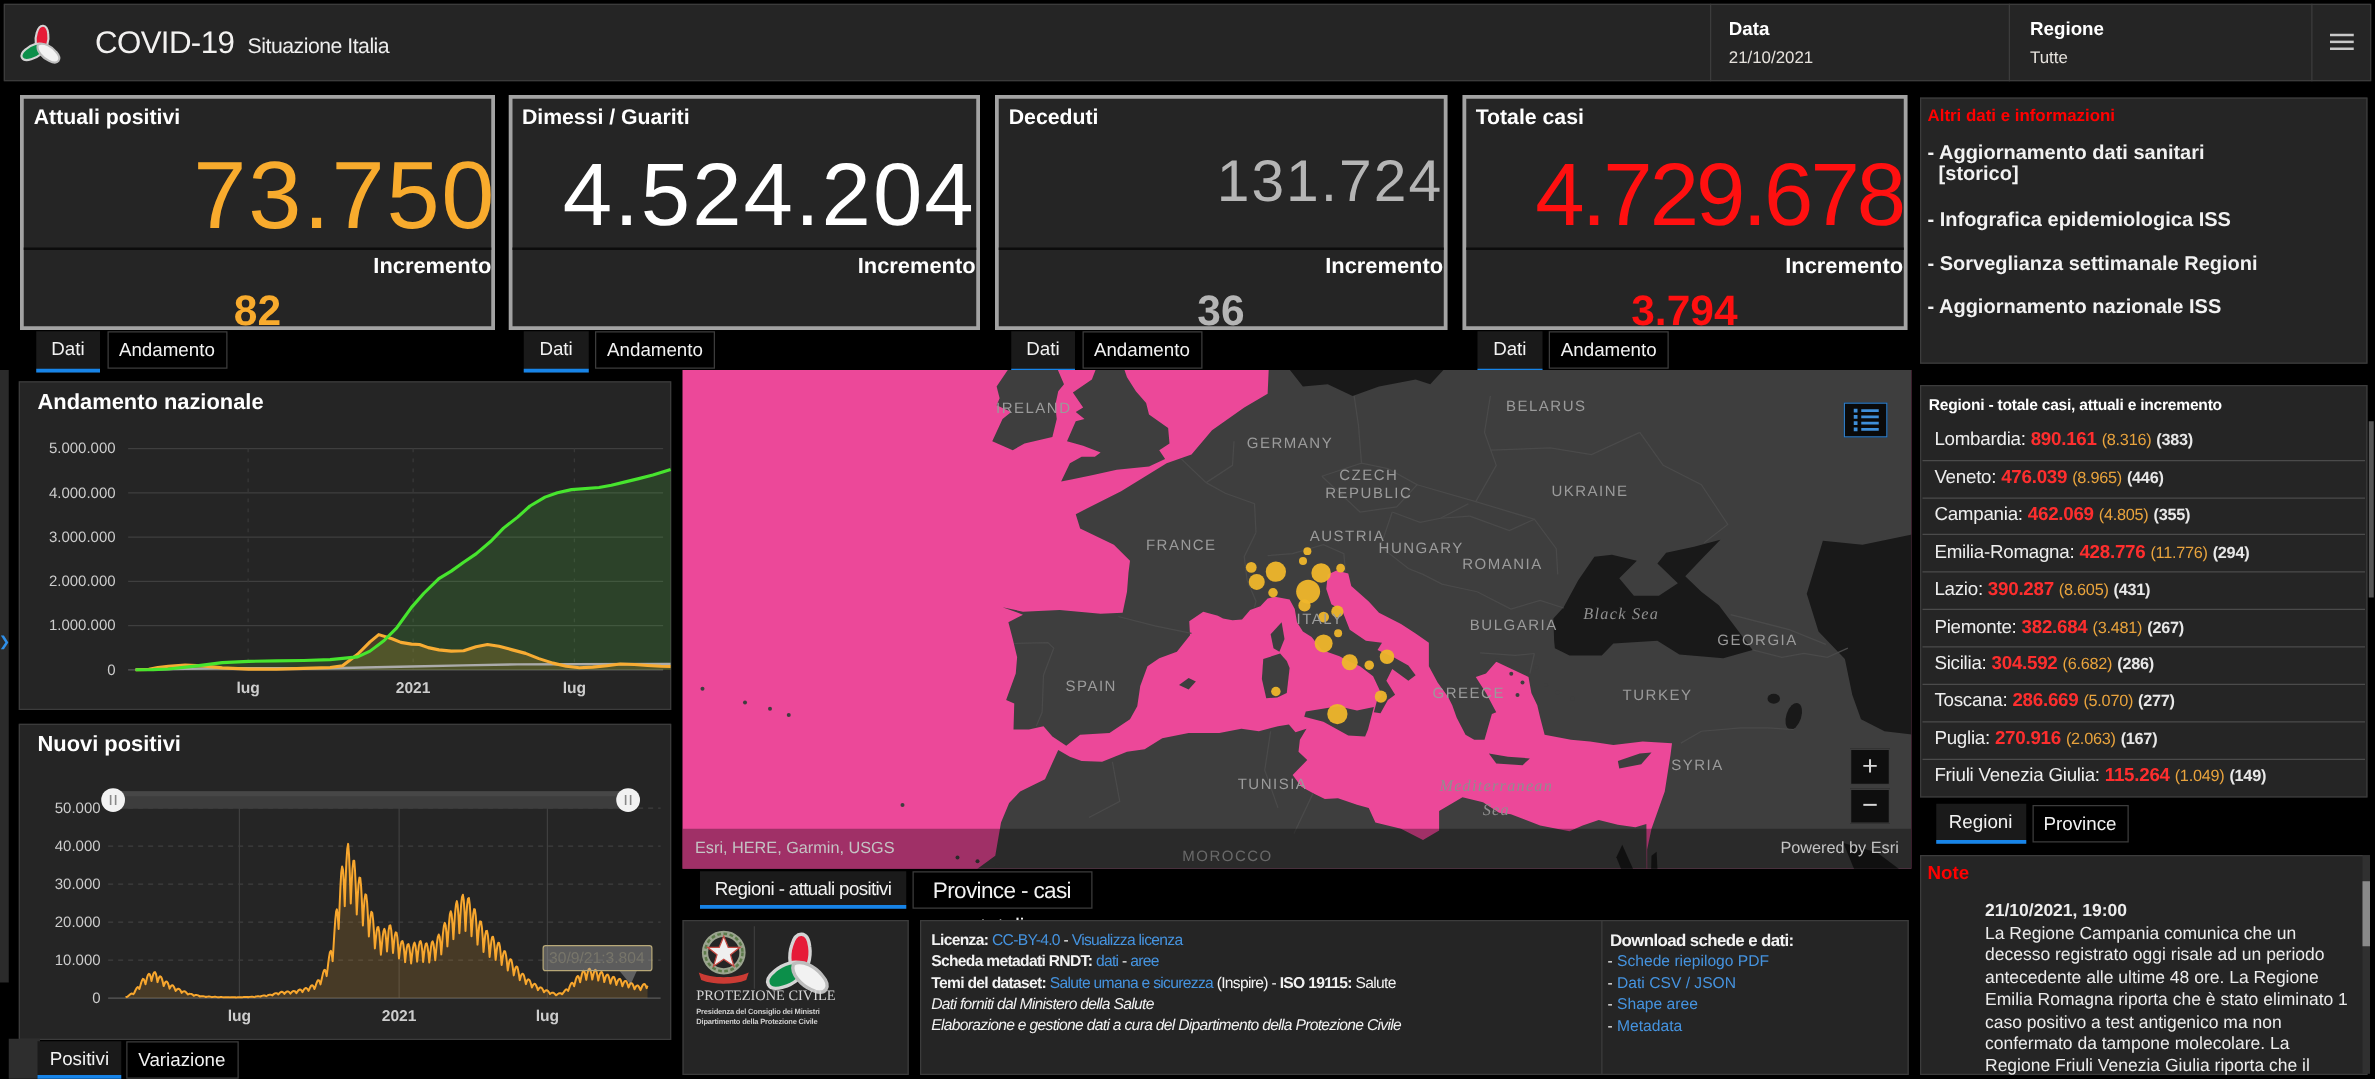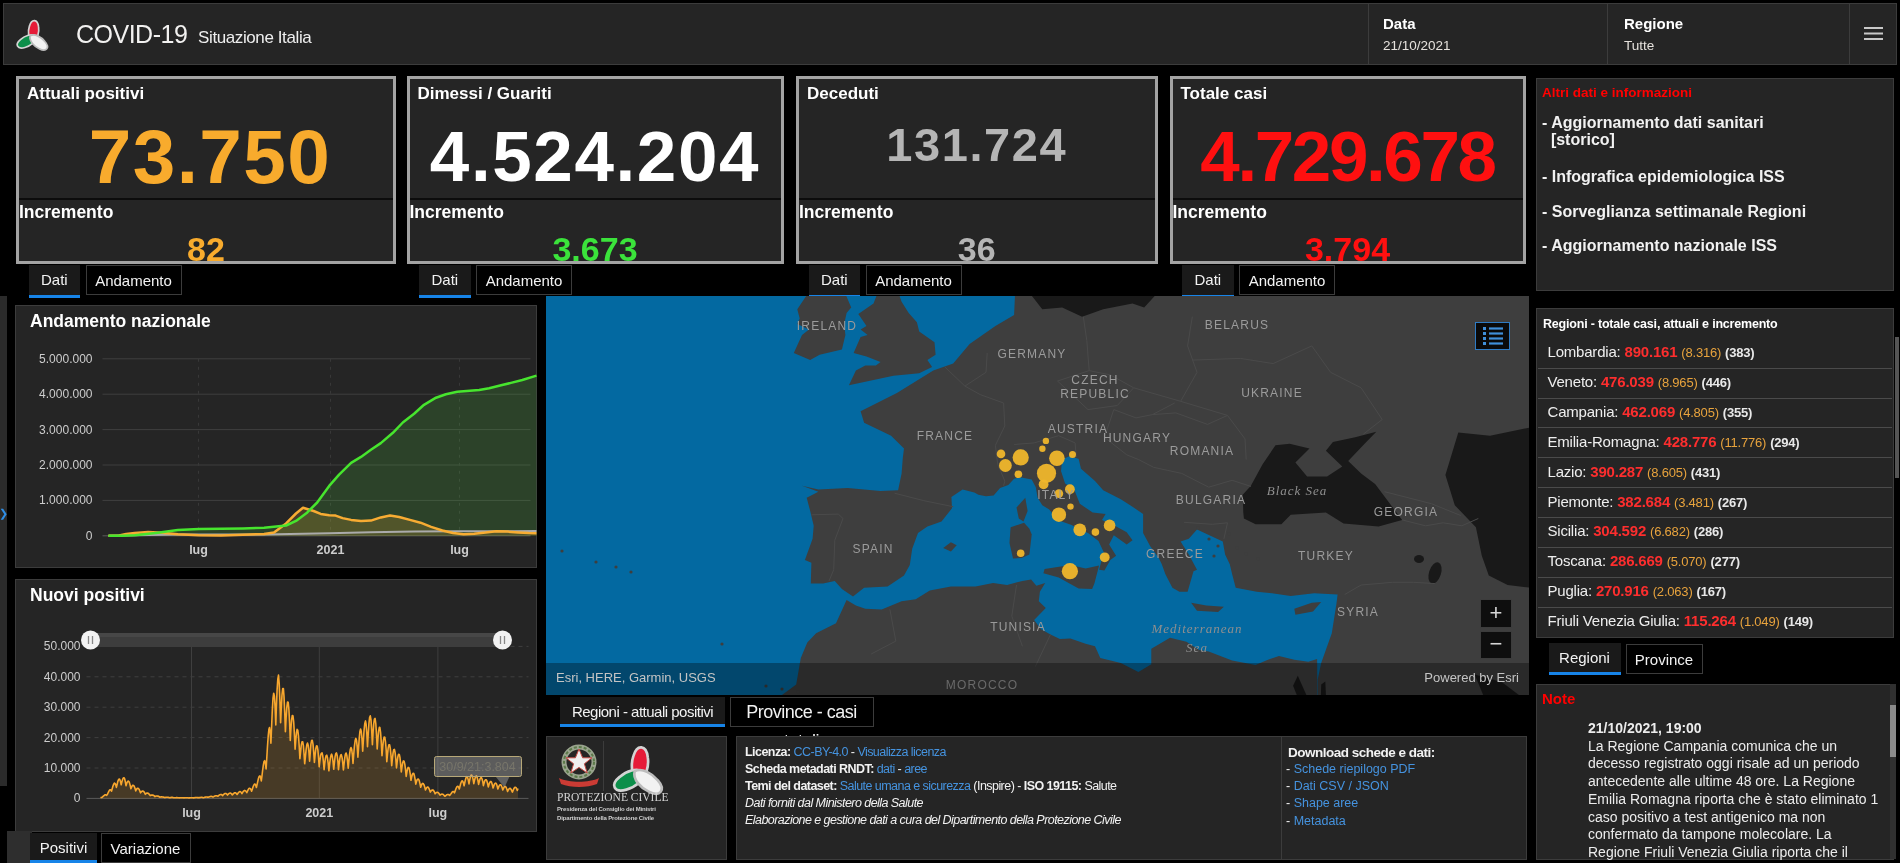--- a/index.html
+++ b/index.html
@@ -1,23 +1,23 @@
 <!DOCTYPE html>
 <html><head><meta charset="utf-8">
 <style>
 * {margin:0;padding:0;box-sizing:border-box}
 html,body {width:1900px;height:863px;background:#000;overflow:hidden;
  font-family:"Liberation Sans",sans-serif;-webkit-font-smoothing:antialiased}
 .abs {position:absolute}
 .panel {position:absolute;background:#252525;border:1px solid #3c3c3c}
 .card {position:absolute;top:76px;height:187.5px;background:#252525;border:3px solid #a3a3a3}
 .ctitle {position:absolute;left:8px;top:5px;font-size:17px;font-weight:700;color:#fff}
-.cnum {position:absolute;left:0;right:0;text-align:center;font-weight:700;line-height:1}
+.cnum {position:absolute;left:0;right:0;text-align:right;font-weight:400;line-height:1}
 .cdiv {position:absolute;left:0;right:0;top:118.5px;height:2.5px;background:#0c0c0c}
-.cinc {position:absolute;left:0;right:0;top:123px;text-align:left;font-size:17.5px;font-weight:700;color:#fff}
+.cinc {position:absolute;left:0;right:0;top:123px;text-align:right;font-size:17.5px;font-weight:700;color:#fff}
 .cincv {position:absolute;left:0;right:0;top:150.5px;text-align:center;font-size:34px;font-weight:700}
 .tab {position:absolute;height:30px;font-size:15px;color:#f2f2f2;text-align:center;line-height:29px}
 .act {background:#1a1a1a;border-bottom:3px solid #1784e8}
 .ina {background:#000;border:1px solid #3c3c3c}
 .rrow {position:absolute;left:10.5px;font-size:15px;letter-spacing:-0.2px;color:#eee;white-space:nowrap}
 .rv {color:#fd2e2e;font-weight:700}
 .rp1 {color:#e8a33d;font-size:13px}
 .rp2 {color:#e8e8e8;font-size:13px;font-weight:700}
 .rsep {position:absolute;left:1px;right:1px;height:1px;background:#4b4b4b}
 .lnk {color:#4593df}
@@ -59,21 +59,20 @@
   <div class="cincv" style="color:#f8ab2d">82</div>
 </div>
 <div class="tab act" style="left:28.6px;top:264.5px;width:51.5px;height:33px">Dati</div>
 <div class="tab ina" style="left:85.5px;top:264.5px;width:96px">Andamento</div>
 
 <div class="card" style="left:406.5px;width:377px">
   <div class="ctitle">Dimessi / Guariti</div>
   <div class="cnum" style="color:#ffffff;font-size:71px;top:42px;letter-spacing:1.6px;left:0px;right:0px">4.524.204</div>
   <div class="cdiv"></div>
   <div class="cinc">Incremento</div>
-  <div class="cincv" style="color:#3be33b">3.673</div>
 </div>
 <div class="tab act" style="left:419.1px;top:264.5px;width:51.5px;height:33px">Dati</div>
 <div class="tab ina" style="left:476.0px;top:264.5px;width:96px">Andamento</div>
 
 <div class="card" style="left:796px;width:361.5px">
   <div class="ctitle">Deceduti</div>
   <div class="cnum" style="color:#b5b5b5;font-size:47px;top:42px;letter-spacing:1.6px;left:0px;right:0px">131.724</div>
   <div class="cdiv"></div>
   <div class="cinc">Incremento</div>
   <div class="cincv" style="color:#b5b5b5">36</div>
@@ -177,21 +176,21 @@
   <g>
    <path d="M495,776 h14 l-5,11 Z" fill="rgba(170,170,170,0.45)"></path>
    <rect x="434" y="756" width="87" height="20" rx="2" fill="rgba(170,170,170,0.42)" stroke="#b7a878" stroke-width="1"></rect>
    <text x="477" y="770" font-size="12.5" fill="#77756a" text-anchor="middle" font-family="Liberation Sans,sans-serif">30/9/21:3.804</text>
   </g>
 </svg>
 <div class="abs" style="left:7px;top:831px;width:25px;height:32px;background:#2e2e2e"></div>
 <div class="tab act" style="left:30px;top:833px;width:67px">Positivi</div>
 <div class="tab ina" style="left:100.5px;top:833px;width:90px">Variazione</div>
 
-<div class="abs" style="left:546px;top:296px;width:983px;height:399px;background:#0369a1">
+<div class="abs" style="left:546px;top:296px;width:983px;height:399px;background:#ec4899">
 <svg width="983" height="399" viewBox="0 0 983 399">
 <path d="M256.0,189.7 L272.4,195.7 L260.7,201.7 L264.2,215.1 L267.7,229.8 L266.6,242.8 L258.9,264.0 L265.4,266.8 L264.8,287.6 L277.1,287.6 L288.8,284.9 L295.9,293.1 L307.0,300.6 L318.1,291.7 L341.6,290.4 L358.0,279.4 L363.8,268.9 L366.2,252.7 L372.0,237.0 L381.4,230.5 L395.5,225.4 L406.0,212.2 L405.4,201.0 L416.6,193.4 L428.3,196.5 L432.4,198.7 L440.0,200.2 L447.6,199.5 L454.1,191.9 L462.3,188.9 L468.1,182.8 L474.0,181.3 L485.7,183.6 L489.8,191.2 L491.6,201.7 L496.3,209.2 L503.3,213.6 L511.5,223.9 L525.6,229.0 L533.8,233.4 L542.0,237.0 L552.5,244.9 L557.2,254.9 L559.6,260.5 L555.5,264.7 L553.1,273.8 L558.4,274.5 L564.3,264.0 L570.1,259.8 L563.1,248.5 L567.8,239.2 L580.7,248.5 L586.5,244.2 L580.7,236.3 L568.9,229.8 L556.0,223.9 L559.6,218.1 L546.7,216.6 L533.8,207.7 L527.9,192.7 L519.1,187.4 L515.0,175.1 L516.2,163.5 L523.2,160.3 L532.6,162.7 L535.0,172.8 L549.0,185.1 L557.2,194.2 L574.8,203.2 L586.5,210.7 L597.1,218.1 L597.1,237.0 L604.1,249.9 L612.3,261.2 L615.8,268.2 L619.3,278.0 L626.4,291.7 L633.4,295.8 L641.6,295.8 L647.5,275.2 L651.0,273.8 L642.8,258.4 L634.6,245.6 L642.8,242.8 L651.0,233.4 L676.8,245.6 L679.1,258.4 L683.8,268.2 L686.1,278.0 L689.7,291.7 L710.8,295.8 L726.0,297.2 L744.7,299.9 L768.2,297.2 L791.6,298.5 L790.4,308.0 L785.8,337.2 L775.2,367.0 L771.7,383.5 L771.7,435.4 L983.8,435.4 L983.8,-7.7 L469.3,-7.7 L468.1,18.9 L449.4,30.0 L423.6,48.1 L407.2,67.6 L387.3,74.6 L350.9,96.9 L314.6,115.3 L318.1,126.8 L345.1,139.7 L358.0,152.5 L356.8,161.9 L355.6,177.4 L352.1,194.2 L334.5,195.0 L301.7,191.9 L272.4,193.4 Z" fill="#3e3e3e"></path>
 <path d="M211.5,435.4 L215.0,408.5 L234.9,399.8 L250.2,388.5 L254.8,361.9 L261.3,346.4 L270.1,337.2 L290.0,327.3 L300.6,304.0 L309.9,309.4 L319.3,312.7 L335.7,313.4 L355.6,305.3 L369.7,303.3 L383.8,294.5 L404.9,290.4 L429.5,290.4 L447.1,286.9 L461.1,289.0 L476.4,284.9 L485.1,283.5 L490.4,289.7 L499.2,286.9 L493.9,295.8 L492.8,305.3 L499.8,312.0 L488.1,324.0 L495.1,333.3 L504.5,338.5 L513.9,343.1 L524.4,342.5 L539.6,347.7 L549.0,350.3 L554.3,361.9 L574.8,367.0 L592.4,375.9 L605.3,368.3 L605.3,352.8 L624.0,341.8 L640.4,345.7 L653.3,354.1 L662.7,355.4 L686.1,364.4 L709.6,368.9 L720.1,364.4 L733.0,359.9 L748.3,363.8 L762.3,365.7 L771.1,363.1 L771.7,435.4 Z" fill="#3e3e3e"></path>
 <path d="M302.9,89.2 L311.1,87.5 L327.5,84.1 L347.4,79.8 L373.2,77.2 L386.1,71.1 L381.4,64.1 L389.6,58.8 L388.5,46.3 L373.2,35.5 L370.9,26.3 L362.7,17.0 L355.6,5.7 L350.9,-7.7 L333.4,-7.7 L327.5,7.6 L312.3,17.9 L320.5,30.0 L314.6,33.6 L321.6,39.1 L314.6,40.9 L307.6,57.0 L320.5,60.6 L334.5,65.9 L329.9,69.4 L319.3,69.4 L309.9,74.6 Z" fill="#3e3e3e"></path>
 <path d="M247.8,57.0 L264.2,64.1 L273.6,58.8 L295.9,53.5 L299.4,39.1 L298.2,28.1 L300.6,17.0 L305.2,11.4 L297.0,-7.7 L265.4,-7.7 L251.3,13.2 L253.7,22.6 L251.3,28.1 L263.0,33.6 L256.0,39.1 Z" fill="#3e3e3e"></path>
 <path d="M553.1,269.6 L548.4,287.6 L546.1,293.1 L532.6,292.4 L512.7,281.4 L497.4,277.3 L498.6,273.1 L524.4,268.9 L539.6,272.4 Z" fill="#3e3e3e"></path>
 <path d="M464.6,231.2 L478.1,226.8 L483.4,232.7 L485.7,238.4 L483.4,258.4 L475.8,261.9 L467.0,262.6 L463.5,247.1 Z" fill="#3e3e3e"></path>
 <path d="M470.5,211.4 L479.3,201.7 L481.6,215.1 L477.5,225.4 L472.8,222.5 Z" fill="#3e3e3e"></path>
 <path d="M645.1,306.7 L660.4,309.4 L677.9,310.7 L672.1,316.1 L651.0,314.7 Z" fill="#3e3e3e"></path>
 <path d="M748.3,312.7 L765.8,306.7 L775.2,306.0 L767.0,315.4 L749.4,318.7 Z" fill="#3e3e3e"></path>

